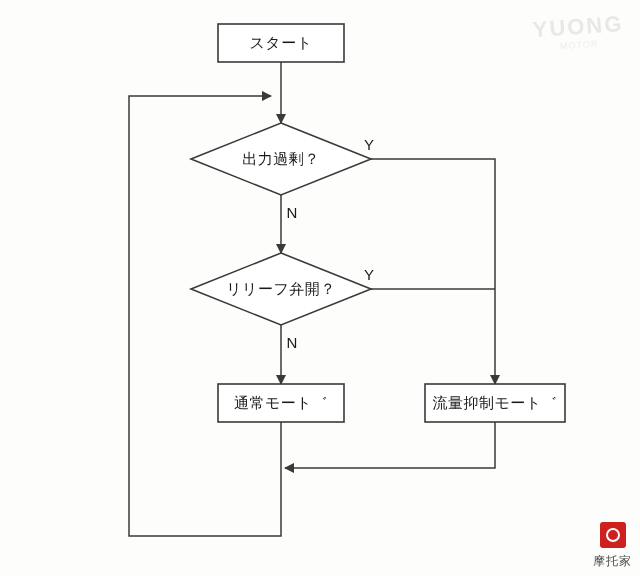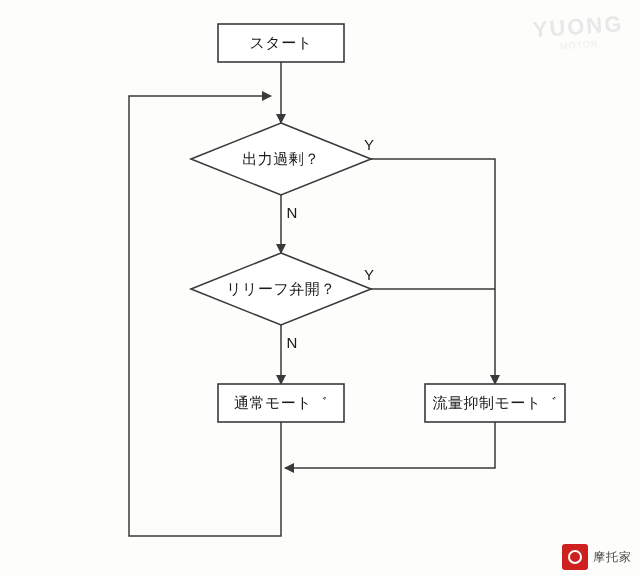--- a/index.html
+++ b/index.html
@@ -52,20 +52,21 @@
     fill: none;
   }
   
   .watermark {
     position: absolute;
     right: 8px;
     bottom: 6px;
     display: flex;
     align-items: center;
     gap: 5px;
+    flex-direction: column;
   }
   .wm-badge {
     width: 26px;
     height: 26px;
     background: #cf2020;
     border-radius: 3px;
     position: relative;
   }
   .wm-badge::before {
     content: "";

